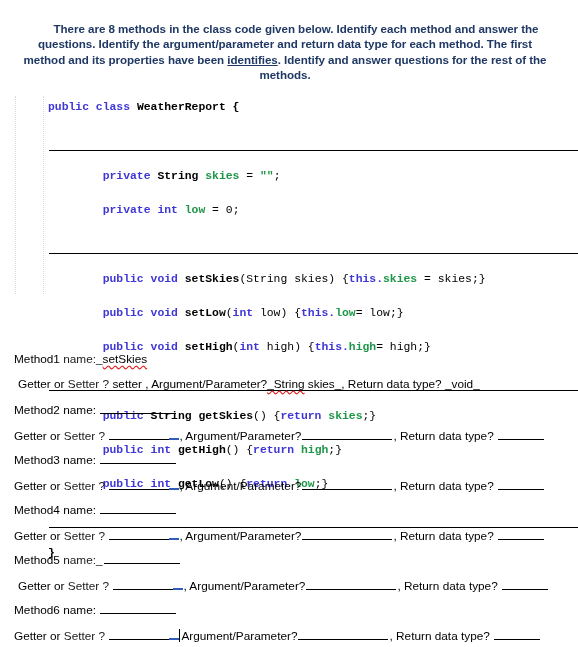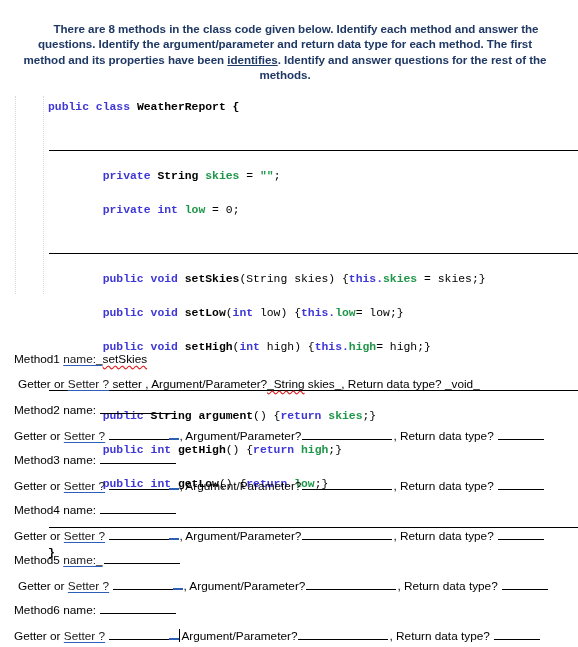--- a/index.html
+++ b/index.html
@@ -76,21 +76,20 @@
     line-height: 14px;
     color: #000000;
     white-space: nowrap;
   }
   .row { height: 25px; position: relative; }
   .row.indent { padding-left: 4px; }
 
   
   .blue-u {
     color: #1a1a1a;
-    text-decoration: underline;
     text-decoration-color: #2E5FB8;
     text-underline-offset: 2px;
     margin-top: 12px;
   }
   
   .sp {
     text-decoration: underline wavy #E02020;
     text-decoration-skip-ink: none;
     text-underline-offset: 2px;
   }
@@ -136,21 +135,21 @@
 <div class="code">
 <span class="ln"><span class="kw">public</span> <span class="kw">class</span> <span class="id">WeatherReport</span><span class="id"> {</span></span>
 <span class="blank"></span>
 <span class="ln">        <span class="kw">private</span> <span class="id">String</span> <span class="fld">skies</span><span class="pl"> = </span><span class="str">""</span><span class="pl">;</span></span>
 <span class="ln">        <span class="kw">private</span> <span class="kw">int</span> <span class="fld">low</span><span class="pl"> = </span><span class="pl">0</span><span class="pl">;</span></span>
 <span class="blank"></span>
 <span class="ln">        <span class="kw">public</span> <span class="kw">void</span> <span class="id">setSkies</span><span class="pl">(</span><span class="pl">String</span> <span class="pl">skies</span><span class="pl">) {</span><span class="kw">this</span><span class="kw">.</span><span class="fld">skies</span><span class="pl"> = </span><span class="pl">skies</span><span class="pl">;}</span></span>
 <span class="ln">        <span class="kw">public</span> <span class="kw">void</span> <span class="id">setLow</span><span class="pl">(</span><span class="kw">int</span> <span class="pl">low</span><span class="pl">) {</span><span class="kw">this</span><span class="kw">.</span><span class="fld">low</span><span class="pl">= </span><span class="pl">low</span><span class="pl">;}</span></span>
 <span class="ln">        <span class="kw">public</span> <span class="kw">void</span> <span class="id">setHigh</span><span class="pl">(</span><span class="kw">int</span> <span class="pl">high</span><span class="pl">) {</span><span class="kw">this</span><span class="kw">.</span><span class="fld">high</span><span class="pl">= </span><span class="pl">high</span><span class="pl">;}</span></span>
 <span class="blank"></span>
-<span class="ln">        <span class="kw">public</span> <span class="id">String</span> <span class="id">argument</span><span class="pl">() {</span><span class="kw">return</span> <span class="fld">skies</span><span class="pl">;}</span></span>
+<span class="ln">        <span class="kw">public</span> <span class="id">String</span> <span class="id">getSkies</span><span class="pl">() {</span><span class="kw">return</span> <span class="fld">skies</span><span class="pl">;}</span></span>
 <span class="ln">        <span class="kw">public</span> <span class="kw">int</span> <span class="id">getHigh</span><span class="pl">() {</span><span class="kw">return</span> <span class="fld">high</span><span class="pl">;}</span></span>
 <span class="ln">        <span class="kw">public</span> <span class="kw">int</span> <span class="id">getLow</span><span class="pl">() {</span><span class="kw">return</span> <span class="fld">low</span><span class="pl">;}</span></span>
 <span class="blank"></span>
 <span class="ln"><span class="id">}</span></span>
 </div>
 
 <div class="sheet">
 
   <div class="row"><span>Method1</span>
     <span class="blue-u">name:_</span><span class="sp">setSkies</span></div>

